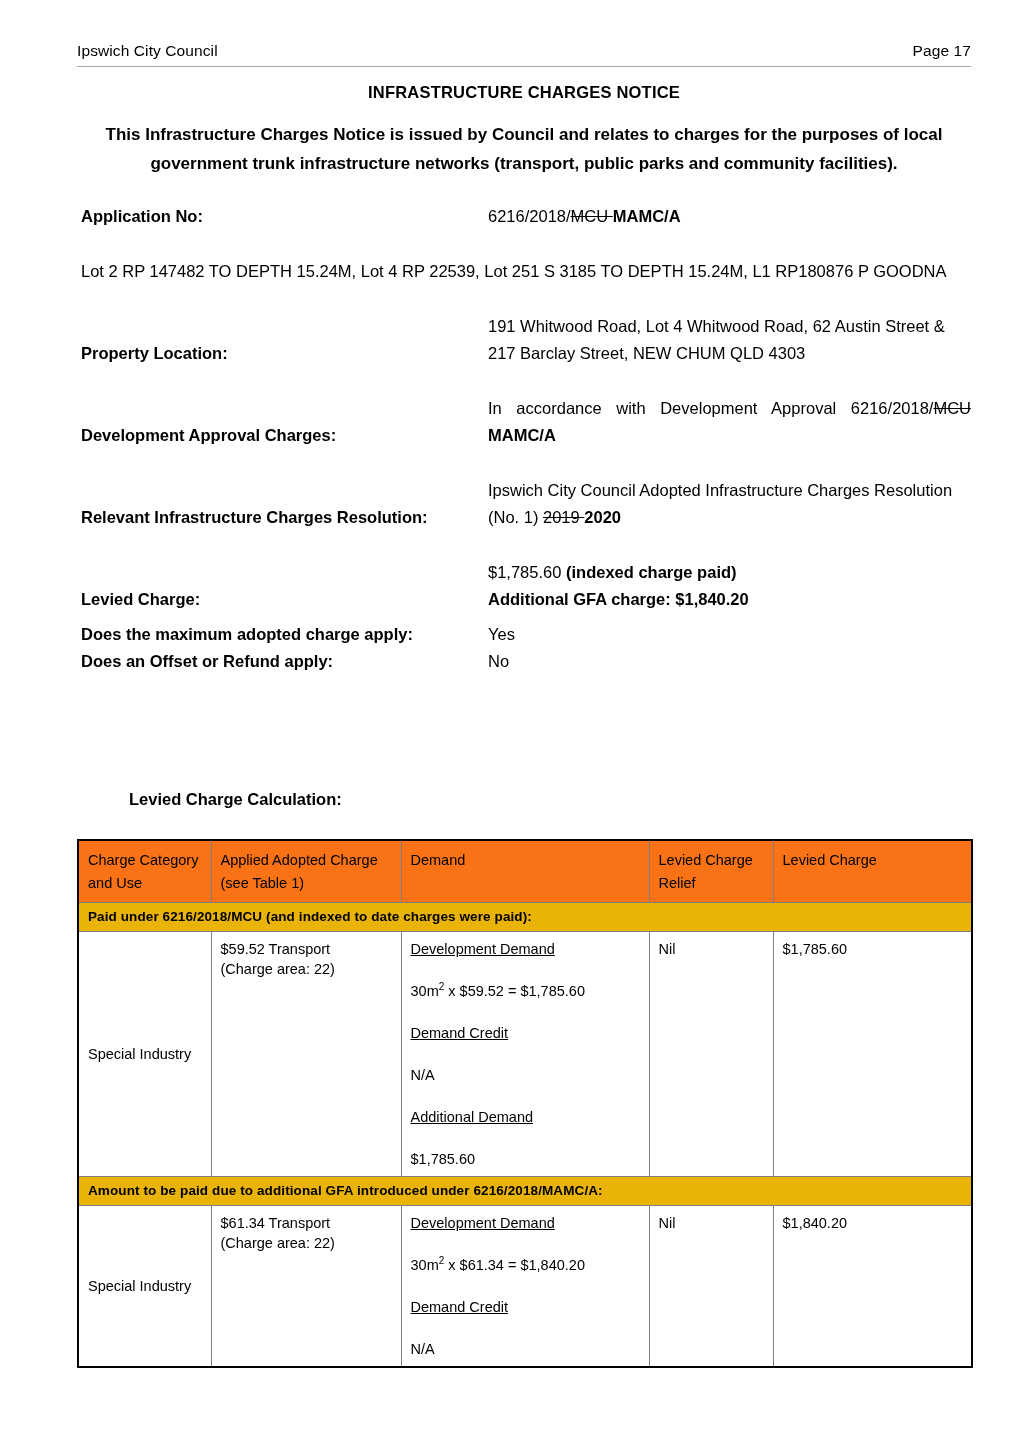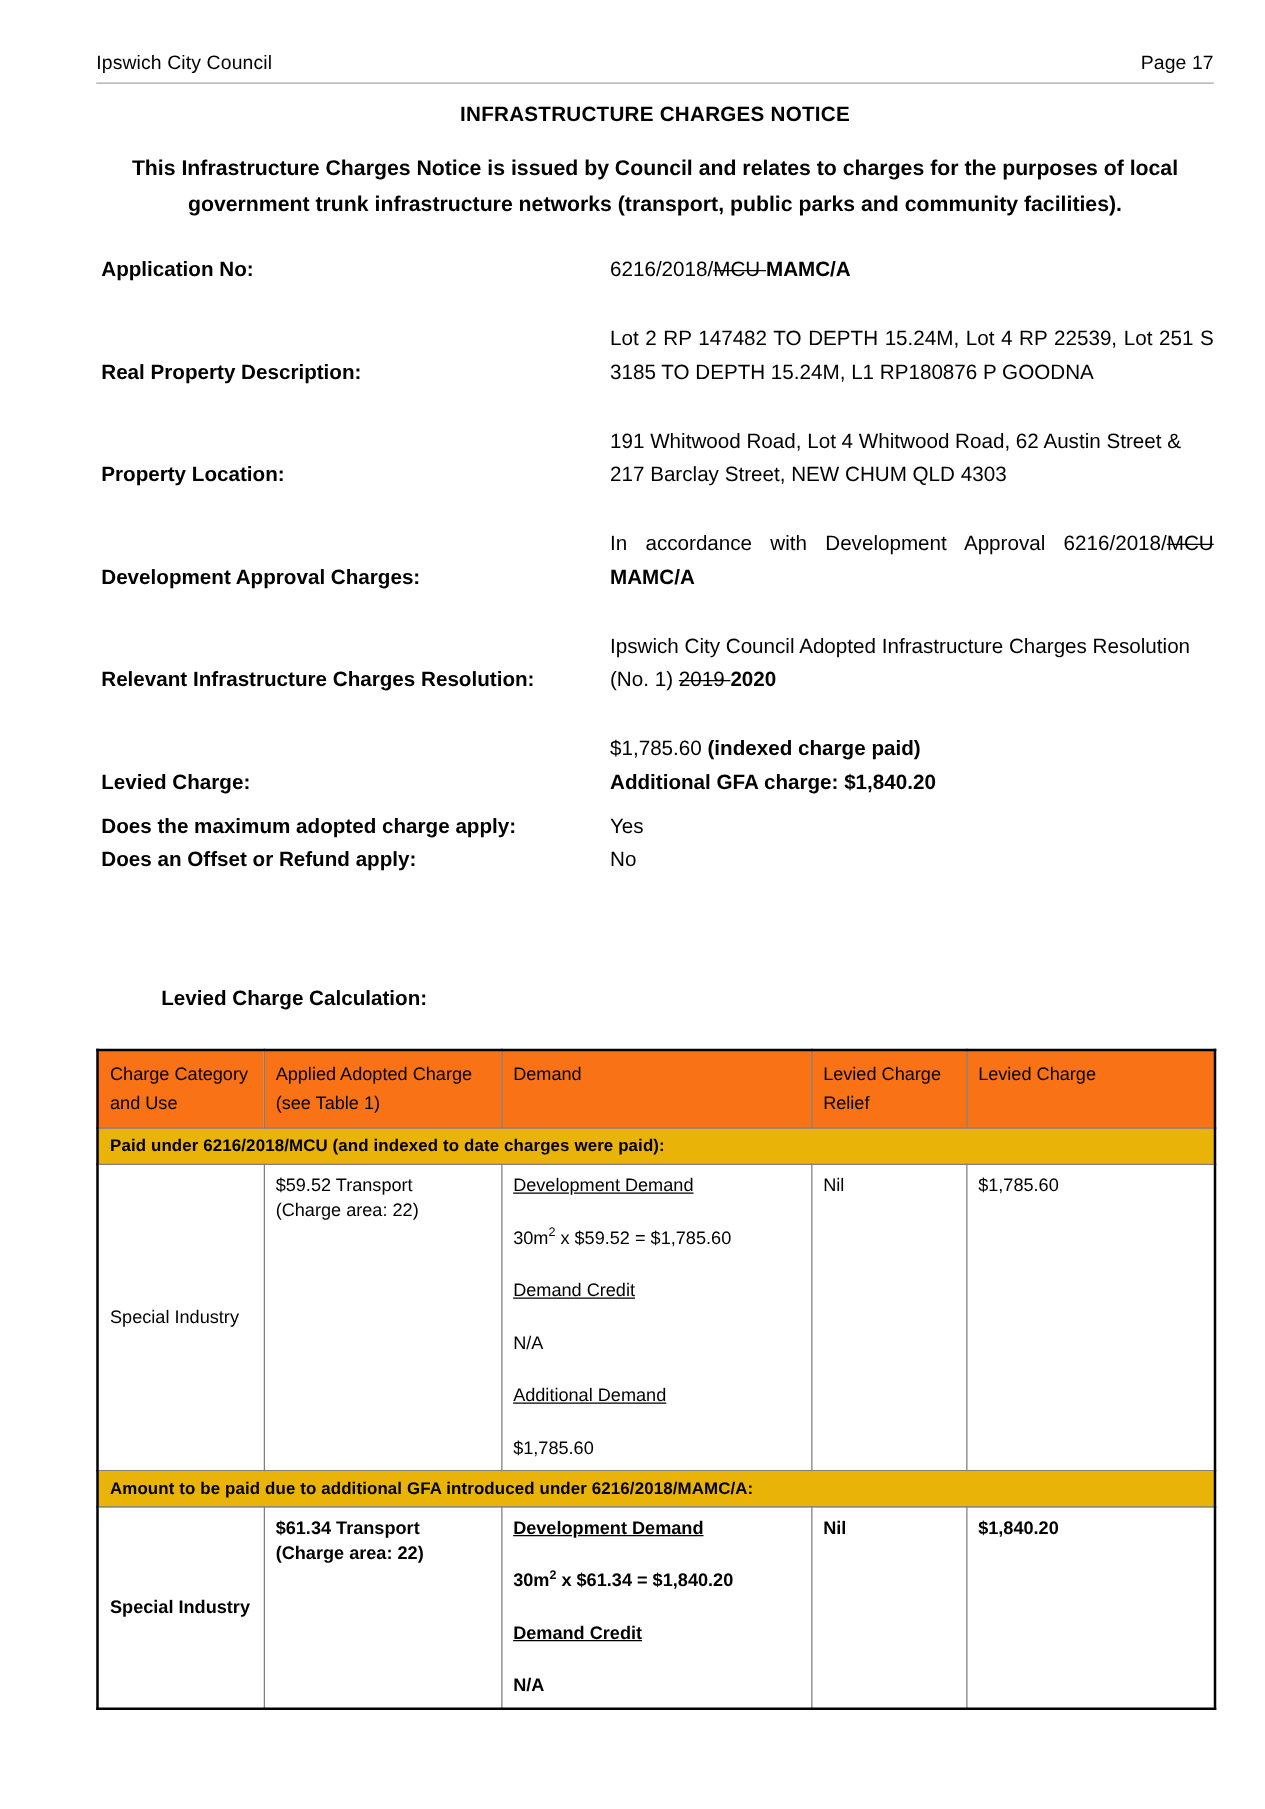--- a/index.html
+++ b/index.html
@@ -128,21 +128,21 @@
     background: #eab308;
     font-weight: bold;
     font-size: 13.5px;
     padding-top: 4px;
     padding-bottom: 4px;
     letter-spacing: 0.1px;
   }
   .u { text-decoration: underline; }
   .cell-block { margin: 0 0 22px 0; }
   .cell-block:last-child { margin-bottom: 0; }
-  .row-bold td { font-weight: bold; }
+  .row-bold td { font-weight: normal; }
   .vcenter { vertical-align: middle !important; }
   sup { font-size: 10px; vertical-align: super; line-height: 0; }
 
   .c1 { width: 133px; }
   .c2 { width: 190px; }
   .c3 { width: 248px; }
   .c4 { width: 124px; }
   .c5 { width: 199px; }
 
   .pad-top-lg { padding-top: 26px; }
@@ -167,21 +167,20 @@
   <div class="fields">
 
     <div class="frow">
       <div class="flabel">Application No:</div>
       <div class="fvalue"><span>6216/2018/</span><span class="strike">MCU </span><span class="b">MAMC/A</span></div>
     </div>
 
     <div class="gap-28"></div>
 
     <div class="frow">
-      <div class="flabel">Real Property Description:</div>
       <div class="fvalue just">Lot 2 RP 147482 TO DEPTH 15.24M, Lot 4 RP 22539, Lot 251 S 3185 TO DEPTH 15.24M, L1 RP180876 P GOODNA</div>
     </div>
 
     <div class="gap-28"></div>
 
     <div class="frow">
       <div class="flabel">Property Location:</div>
       <div class="fvalue">191 Whitwood Road, Lot 4 Whitwood Road, 62 Austin Street &amp; 217 Barclay Street, NEW CHUM  QLD  4303</div>
     </div>
 

